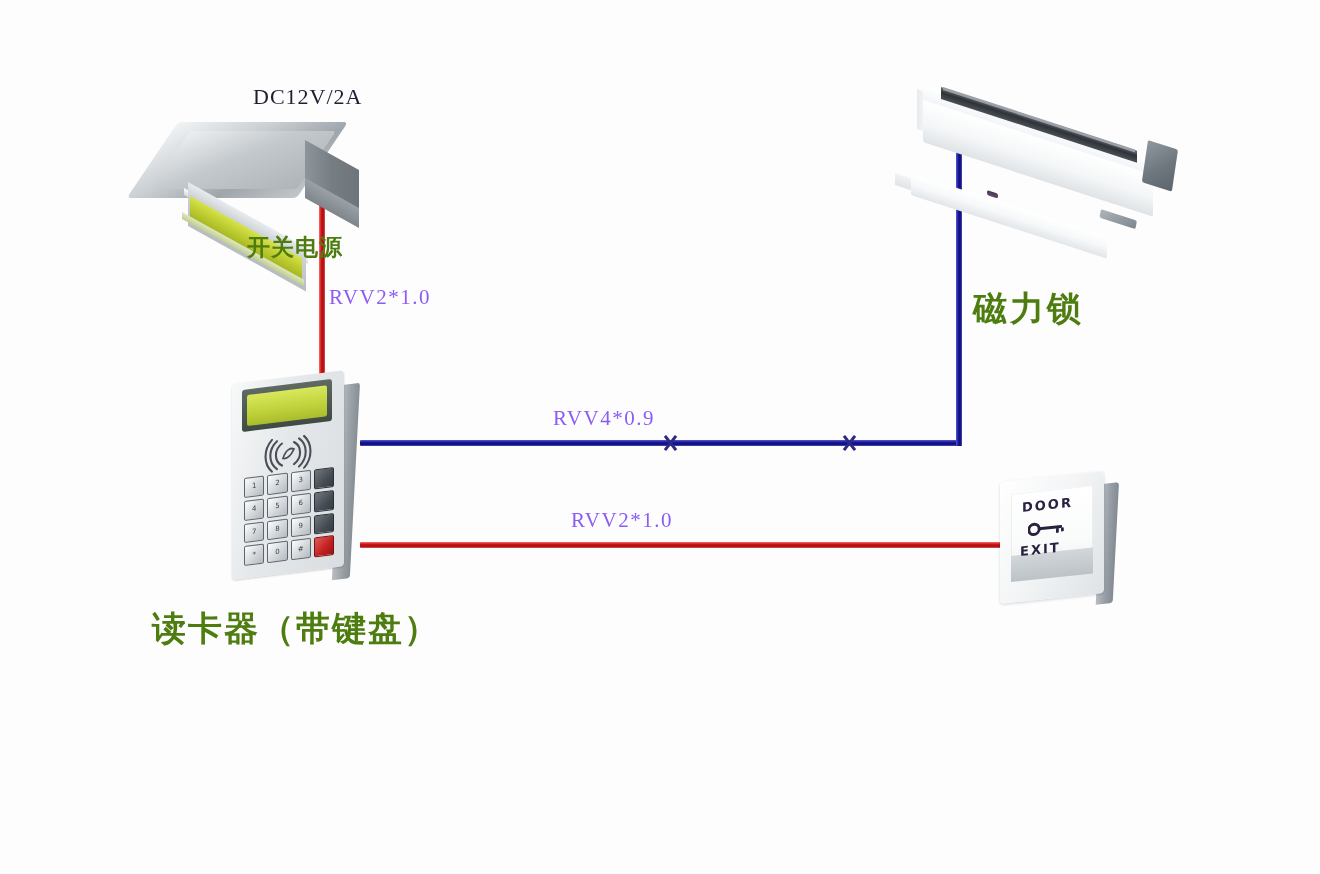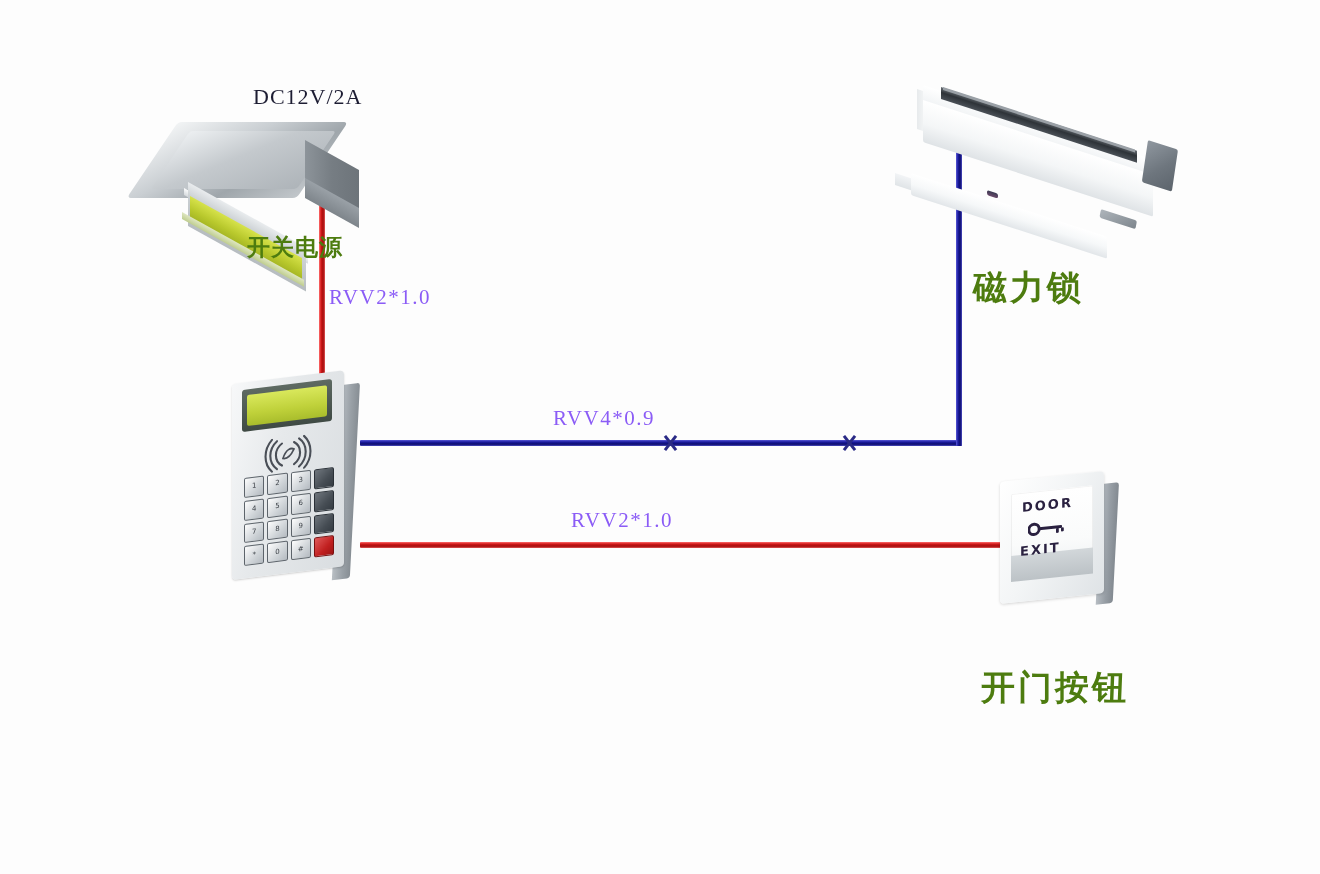--- a/index.html
+++ b/index.html
@@ -404,18 +404,18 @@
   <div class="lbl" style="left:253px; top:84px; font-size:22px; letter-spacing:1px;">DC12V/2A</div>
 
   <div class="lbl lbl-cn" style="left:247px; top:232px; font-size:23px; letter-spacing:1px;">开关电源</div>
 
   <div class="lbl lbl-wire" style="left:329px; top:285px; font-size:21px;">RVV2*1.0</div>
 
   <div class="lbl lbl-wire" style="left:553px; top:406px; font-size:21px;">RVV4*0.9</div>
 
   <div class="lbl lbl-wire" style="left:571px; top:508px; font-size:21px;">RVV2*1.0</div>
 
-
-  <div class="lbl lbl-cn" style="left:973px; top:265px; font-size:34px; letter-spacing:3px;">磁力锁</div>
-
-  <div class="lbl lbl-cn" style="left:981px; top:665px; font-size:34px; letter-spacing:3px;">开门按钮</div>
+  <div class="lbl lbl-cn" style="left:152px; top:606px; font-size:34px; letter-spacing:2px;">读卡器（带键盘）</div>
+
+  <div class="lbl lbl-cn" style="left:973px; top:286px; font-size:34px; letter-spacing:3px;">磁力锁</div>
+
 
 </div>
 
 </body></html>

